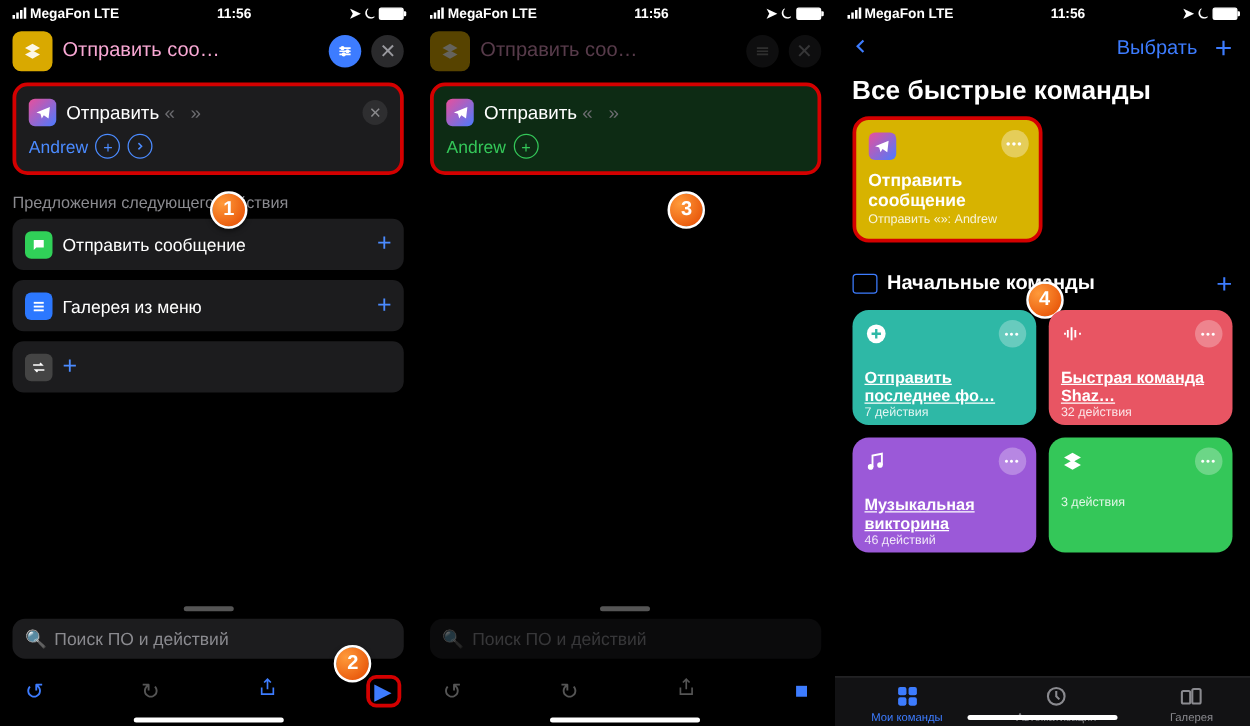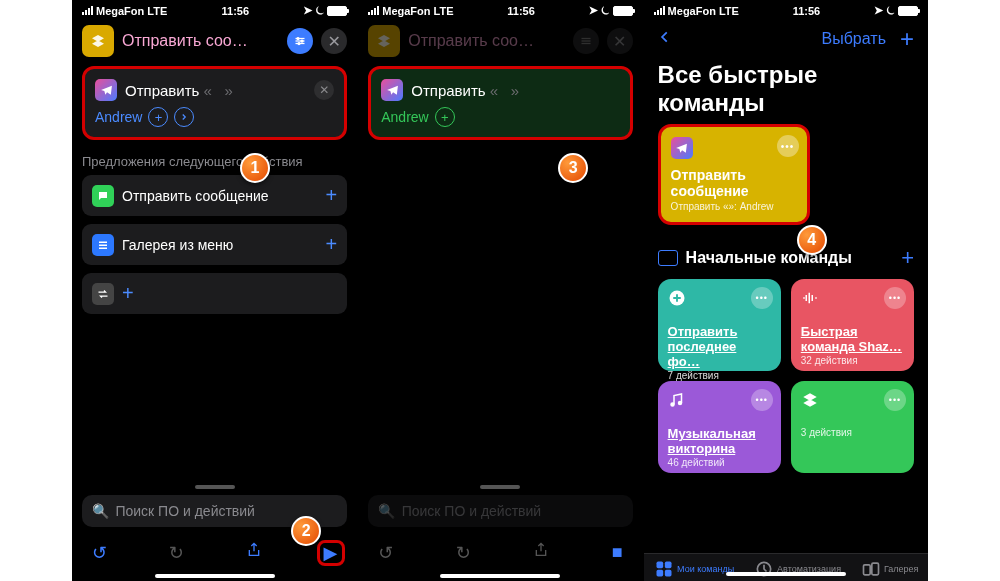--- a/index.html
+++ b/index.html
@@ -1,17 +1,17 @@
 <!DOCTYPE html>
 <html><head>
 <meta charset="utf-8">
 <style>
   *{box-sizing:border-box;margin:0;padding:0;font-family:-apple-system,Helvetica,Arial,sans-serif;}
   body{background:#fff;display:flex;justify-content:center;}
-  .wrap{width:856px;height:581px;display:flex;background:#000;}
+  .wrap{width:1000px;height:581px;display:flex;background:#000;}
   .phone{width:333.3px;height:581px;background:#000;position:relative;overflow:hidden;}
   .phone+.phone{border-left:1px solid #000;}
   
   .status{display:flex;justify-content:space-between;align-items:center;padding:4px 10px 2px;color:#fff;font-size:11px;font-weight:600;}
   .status .l,.status .r{display:flex;align-items:center;gap:3px;}
   .sig{display:flex;gap:1px;align-items:flex-end;}
   .sig span{width:2px;background:#fff;}
   .sig span:nth-child(1){height:3px}.sig span:nth-child(2){height:5px}.sig span:nth-child(3){height:7px}.sig span:nth-child(4){height:9px}
   .batt{width:20px;height:10px;border:1px solid #fff;border-radius:2px;position:relative;background:#fff;}
   .batt:after{content:"";position:absolute;right:-3px;top:2px;width:2px;height:4px;background:#fff;border-radius:0 1px 1px 0;}
@@ -51,39 +51,39 @@
   
   .btm{position:absolute;bottom:0;left:0;right:0;}
   .handle{width:40px;height:4px;background:#555;border-radius:3px;margin:6px auto;}
   .search{margin:4px 10px 8px;background:#1c1c1e;border-radius:10px;padding:8px 10px;color:#8a8a8f;font-size:14px;display:flex;align-items:center;gap:6px;}
   .toolbar{display:flex;justify-content:space-between;align-items:center;padding:6px 20px 10px;}
   .tb-ico{color:#3d7cff;font-size:18px;}
   .tb-ico.dim{color:#555;}
   .home{width:120px;height:4px;background:#fff;border-radius:3px;margin:0 auto 3px;}
   
   .nav3{display:flex;justify-content:space-between;align-items:center;padding:6px 14px;color:#3d7cff;font-size:16px;}
-  .big-title{color:#fff;font-size:24px;font-weight:700;padding:2px 14px 8px;line-height:1.15;}
+  .big-title{color:#fff;font-size:21px;font-weight:700;padding:2px 14px 8px;line-height:1.15;}
   .tile{margin:0 14px 12px;width:152px;border-radius:13px;padding:10px;position:relative;}
   .tile.yellow{background:#d7b300;}
   .tile .dots{position:absolute;right:8px;top:8px;width:22px;height:22px;border-radius:50%;background:rgba(255,255,255,.35);color:#fff;display:flex;align-items:center;justify-content:center;letter-spacing:1px;font-size:10px;}
   .tile .tg-ico{margin-bottom:8px;}
   .tile-name{color:#fff;font-size:14px;font-weight:600;}
   .tile-sub{color:rgba(255,255,255,.85);font-size:10px;margin-top:2px;}
   .hdr3{display:flex;align-items:center;gap:8px;padding:8px 14px;color:#fff;font-size:16px;font-weight:600;}
   .hdr3 .plus{margin-left:auto;color:#3d7cff;font-size:22px;font-weight:400;}
   .folder{width:20px;height:16px;border:1.8px solid #3d7cff;border-radius:3px;}
   .grid{display:grid;grid-template-columns:1fr 1fr;gap:10px;padding:0 14px;}
   .gt{border-radius:13px;padding:10px;height:92px;position:relative;color:#fff;}
   .gt .dots{position:absolute;right:8px;top:8px;width:22px;height:22px;border-radius:50%;background:rgba(255,255,255,.28);display:flex;align-items:center;justify-content:center;font-size:9px;letter-spacing:1px;}
   .gt-ico{width:18px;height:18px;margin-bottom:14px;}
   .gt-name{font-size:13px;font-weight:600;line-height:1.15;text-decoration:underline;}
   .gt-sub{font-size:10px;opacity:.85;}
   .c-teal{background:#2eb8a6;}.c-red{background:#e85563;}.c-purple{background:#9b59d8;}.c-green{background:#34c759;}
   .tabbar{position:absolute;bottom:0;left:0;right:0;background:#121214;border-top:.5px solid #2a2a2c;display:flex;justify-content:space-around;padding:5px 0 2px;}
-  .tab{display:flex;flex-direction:row;align-items:center;gap:2px;font-size:9px;color:#8a8a8f;}
+  .tab{display:flex;flex-direction:column;align-items:center;gap:2px;font-size:9px;color:#8a8a8f;}
   .tab.active{color:#3d7cff;}
   .tab svg{width:22px;height:20px;}
   
   .badge{position:absolute;width:30px;height:30px;border-radius:50%;background:radial-gradient(circle at 30% 30%,#ff9a3a,#e34800);border:2px solid #fff;color:#fff;font-weight:700;display:flex;align-items:center;justify-content:center;font-size:16px;box-shadow:0 2px 4px rgba(0,0,0,.5);}
   .play-ring{border:3px solid #d40000;border-radius:8px;padding:3px 3px;position:absolute;}
 </style>
 </head>
 <body>
 
 <div class="wrap">

